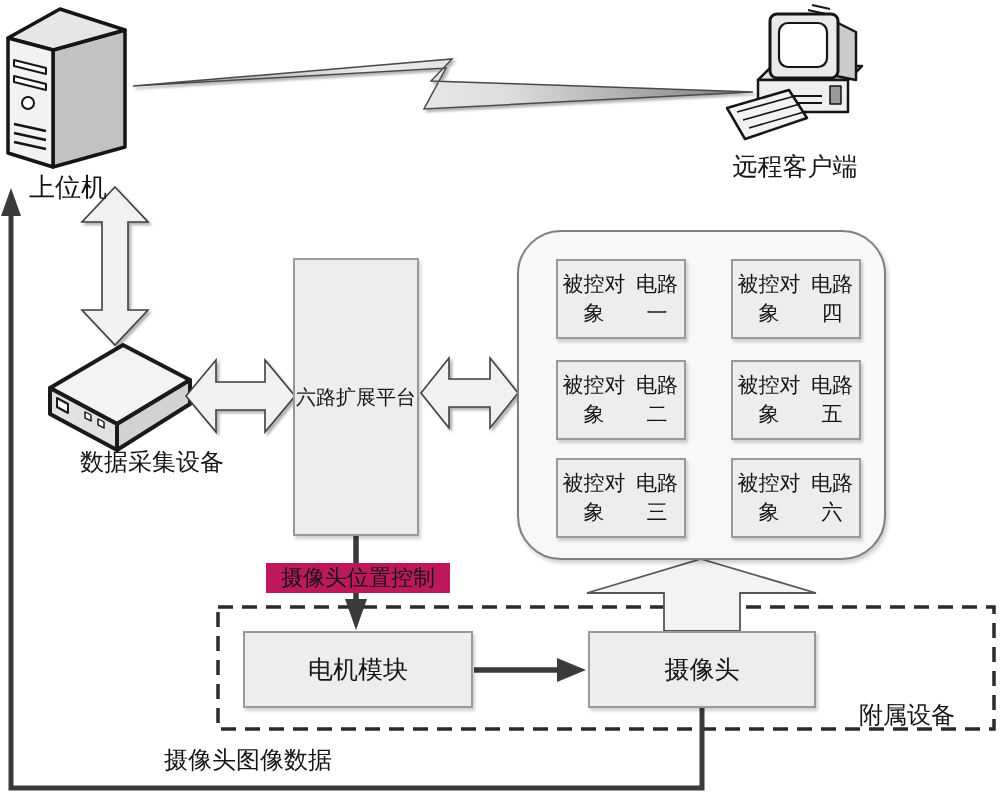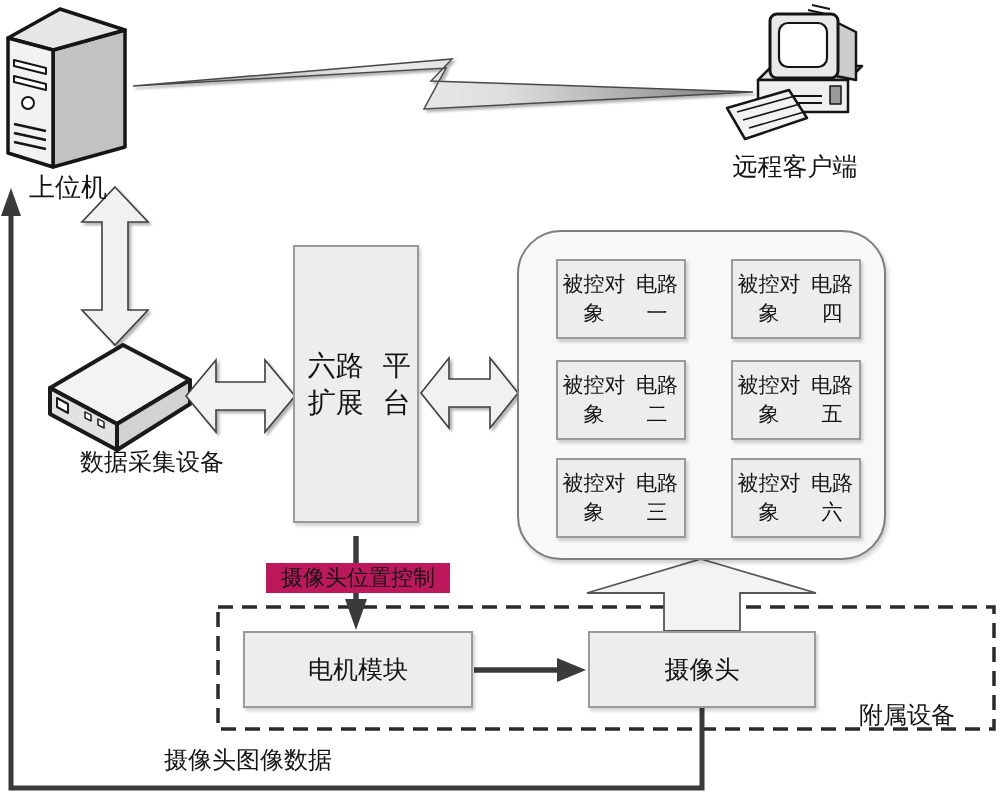--- a/index.html
+++ b/index.html
@@ -7,21 +7,21 @@
          font-family:"Liberation Serif","DejaVu Serif",serif;}
   svg.layer{position:absolute;left:0;top:0;z-index:1;}
   .lbl{position:absolute;z-index:3;color:#141414;text-align:center;white-space:nowrap;}
   .box{position:absolute;z-index:2;background:#ededed;border:2px solid #9a9a9a;
        box-shadow:2px 3px 3px rgba(0,0,0,0.18);
        display:flex;flex-direction:row;align-items:center;justify-content:center;
        color:#141414;text-align:center;}
   .container-box{position:absolute;z-index:2;background:#f8f8f8;border:2px solid #7f7f7f;
        border-radius:44px;box-shadow:2px 3px 4px rgba(0,0,0,0.2);}
   .obj-box{width:126px;height:76px;font-size:21px;line-height:29px;z-index:3;}
-  .platform-box{left:293px;top:245px;width:122px;height:274px;font-size:28px;line-height:37px;font-family:Liberation Serif, serif;}
+  .platform-box{left:293px;top:258px;width:122px;height:274px;font-size:20px;line-height:37px;font-family:Liberation Serif, serif;}
   .motor-box{left:243px;top:631px;width:226px;height:73px;font-size:25px;}
   .camera-box{left:588px;top:631px;width:224px;height:73px;font-size:25px;}
   .host-label{left:16px;top:170px;width:104px;font-size:26px;}
   .client-label{left:728px;top:150px;width:134px;font-size:25px;}
   .daq-label{left:40px;top:446px;width:152px;font-size:24px;margin-left:36px;}
   .campos-label{left:266px;top:563px;width:184px;font-size:22px;background:#be185d;}
   .aux-label{left:853px;top:655px;width:108px;font-size:24px;margin-top:44px;}
   .camdata-label{left:158px;top:744px;width:180px;font-size:24px;font-family:Liberation Serif, serif;}
 </style>
 </head>

